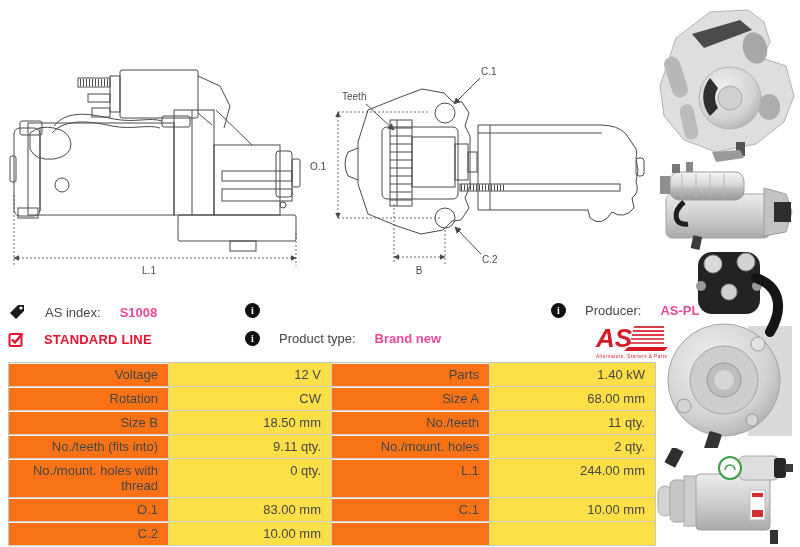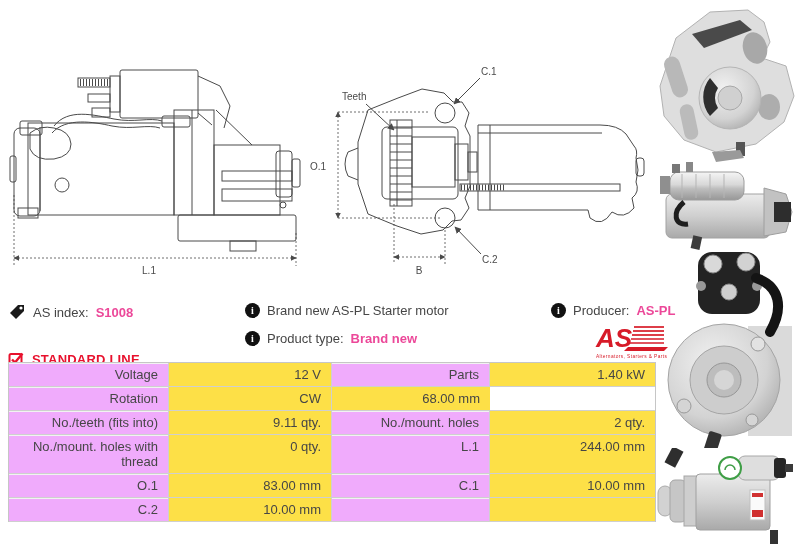--- a/index.html
+++ b/index.html
@@ -8,35 +8,35 @@
   svg text{font-family:"Liberation Sans",sans-serif;}
 
   
   .drawing{position:absolute;}
   .ln{stroke:#4a4a4a;fill:none;stroke-width:1;}
   .dash{stroke:#4a4a4a;fill:none;stroke-width:0.8;stroke-dasharray:2,2;}
   .hatch{stroke:#4a4a4a;stroke-dasharray:1,2;}
   .dimtxt{font-size:10px;fill:#4a4a4a;}
 
   
-  .info-item{position:absolute;display:flex;align-items:center;gap:7px;font-size:13px;white-space:nowrap;}
+  .info-item{position:absolute;display:flex;align-items:center;gap:19px;font-size:13px;white-space:nowrap;}
   .info-item b{color:#ec4899;}
   .std-line{color:#e8112d;font-weight:bold;letter-spacing:0.2px;}
   .info-icon{display:inline-flex;align-items:center;justify-content:center;width:15px;height:15px;
              border-radius:50%;background:#111;color:#fff;font-size:10px;font-weight:bold;
              font-family:"Liberation Serif",serif;flex:0 0 auto;}
 
   
   .spec-table{position:absolute;left:8px;top:362px;width:646px;border:1px solid #c6c6c6;
               border-bottom:none;font-size:13px;}
   .spec-row{display:grid;grid-template-columns:160px 163px 158px 165px;border-bottom:1px solid #cfcfcf;}
   .cell{display:flex;justify-content:flex-end;align-items:center;text-align:right;
         padding:4px 10px;line-height:15px;border-right:1px solid #cfcfcf;min-height:15px;}
   .cell:last-child{border-right:none;}
-  .cell.label{background:#f0abfc;box-shadow:inset 0 1px 0 #f2f2f2;}
+  .cell.label{background:#f97316;box-shadow:inset 0 1px 0 #f2f2f2;}
   .cell.value{background:#fde047;}
   .spec-row.tall .cell{align-items:flex-start;}
 
   .photo{position:absolute;}
 </style>
 </head>
 <body>
 
 <div id="page">
 
@@ -236,31 +236,30 @@
 
   <div class="info-item" style="left:8px;top:303px">
     <svg width="18" height="18" viewBox="0 0 18 18">
       <path d="M2,10 L10,2 H16 V8 L8,16 Z" fill="#1a1a1a"></path>
       <circle cx="13" cy="5" r="1.6" fill="#fff"></circle>
     </svg>
     <span>AS index:</span>
     <b>S1008</b>
   </div>
 
-  <div class="info-item" style="left:8px;top:351px">
+  <div class="info-item" style="left:8px;top:331px">
     <svg width="17" height="17" viewBox="0 0 17 17">
       <rect x="1.5" y="3" width="12" height="12" rx="1.5" fill="#fff" stroke="#e8112d" stroke-width="2"></rect>
       <path d="M4,8.5 L7,11.5 L14.5,2.5" stroke="#e8112d" stroke-width="2.4" fill="none"></path>
     </svg>
     <span class="std-line">STANDARD LINE</span>
   </div>
 
   <div class="info-item" style="left:245px;top:303px">
     <span class="info-icon">i</span>
-    <span>Brand new AS-PL Starter motor</span>
   </div>
 
   <div class="info-item" style="left:245px;top:331px">
     <span class="info-icon">i</span>
     <span>Product type:</span>
     <b>Brand new</b>
   </div>
 
   <div class="info-item" style="left:551px;top:303px">
     <span class="info-icon">i</span>
@@ -284,21 +283,28 @@
   <div class="spec-table">
     <div class="spec-row">
       <div class="cell label">Voltage</div>
       <div class="cell value">12 V</div>
       <div class="cell label">Parts</div>
       <div class="cell value">1.40 kW</div>
     </div>
     <div class="spec-row">
       <div class="cell label">Rotation</div>
       <div class="cell value">CW</div>
+      <div class="cell label">Size A</div>
       <div class="cell value">68.00 mm</div>
+    </div>
+    <div class="spec-row">
+      <div class="cell label">Size B</div>
+      <div class="cell value">18.50 mm</div>
+      <div class="cell label">No./teeth</div>
+      <div class="cell value">11 qty.</div>
     </div>
     <div class="spec-row">
       <div class="cell label">No./teeth (fits into)</div>
       <div class="cell value">9.11 qty.</div>
       <div class="cell label">No./mount. holes</div>
       <div class="cell value">2 qty.</div>
     </div>
     <div class="spec-row tall">
       <div class="cell label">No./mount. holes with thread</div>
       <div class="cell value">0 qty.</div>

